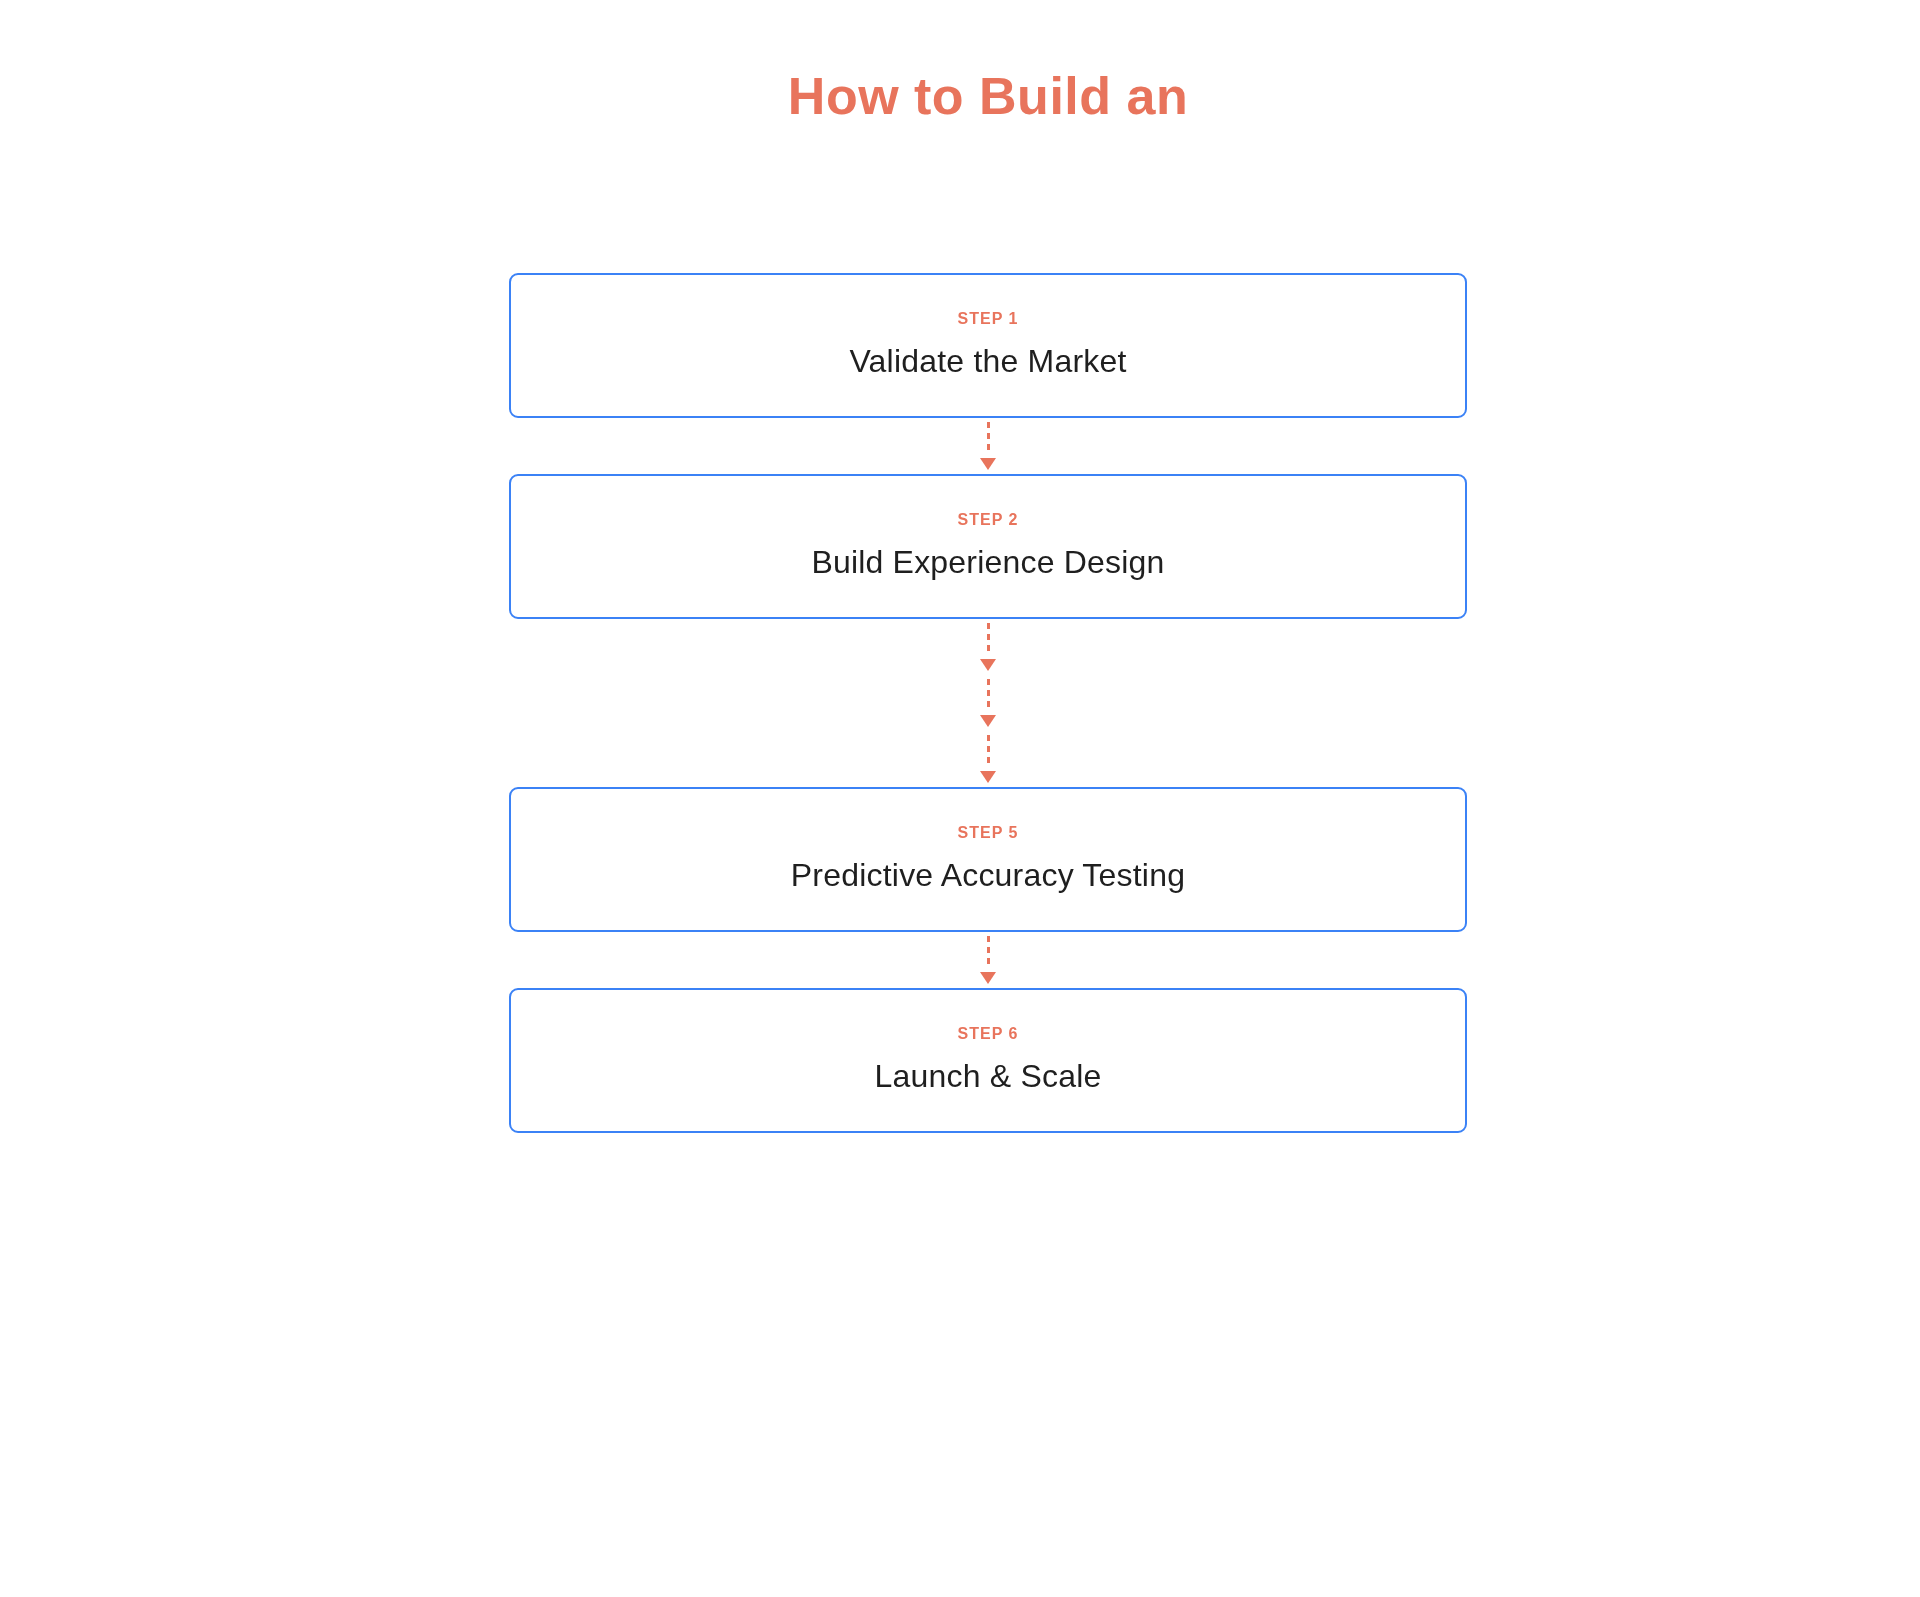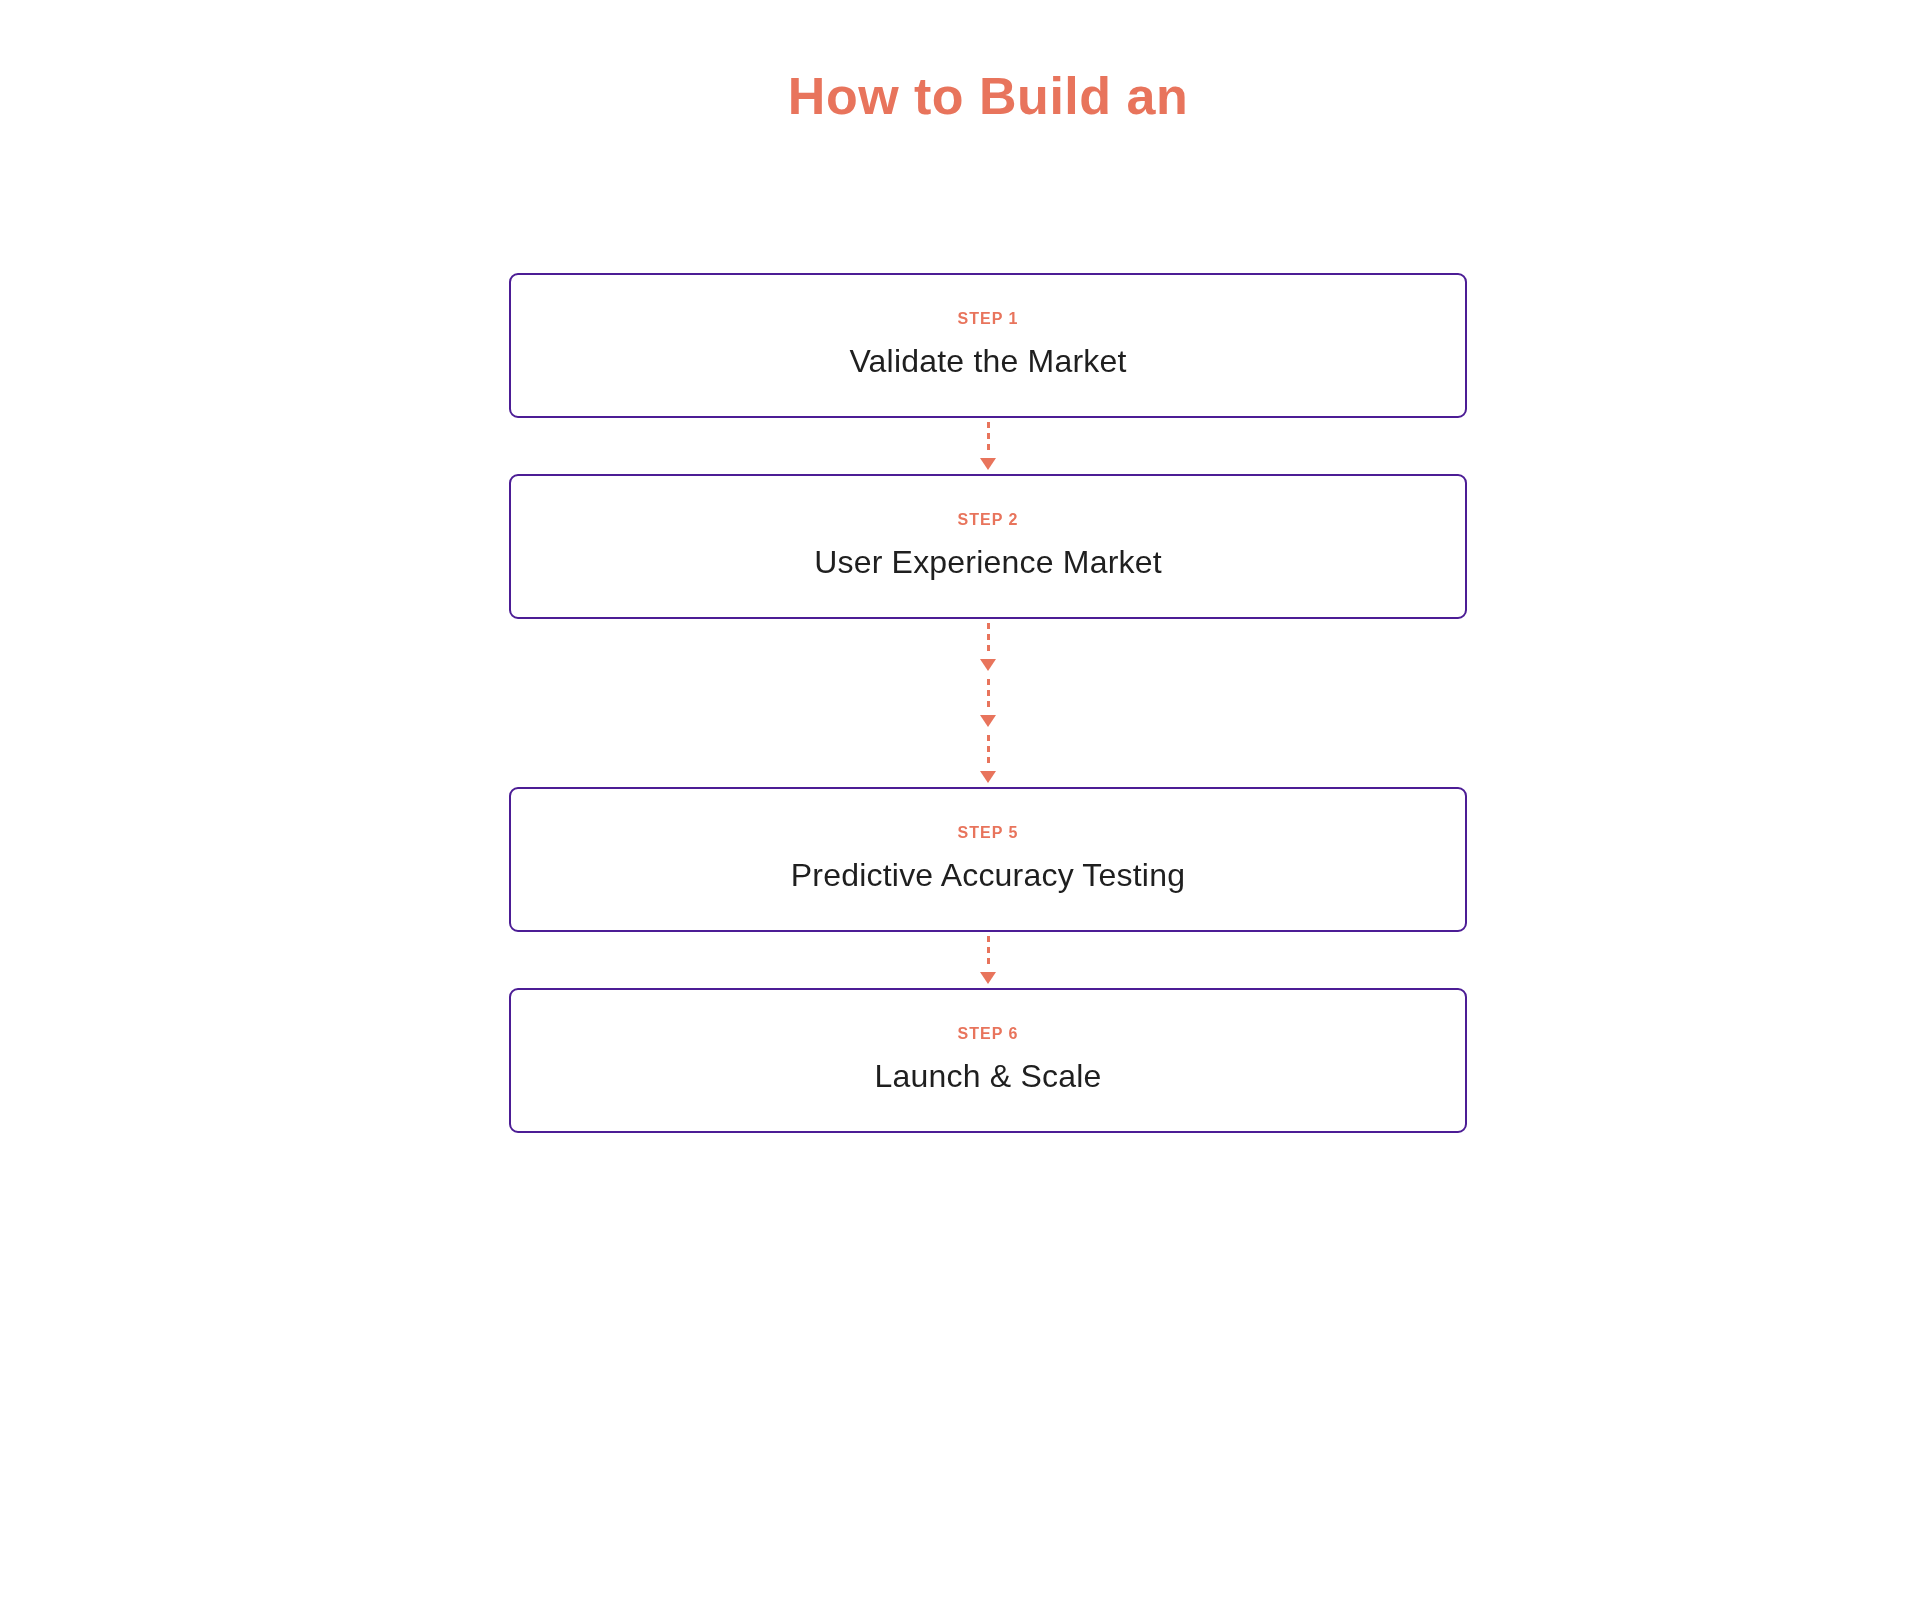--- a/index.html
+++ b/index.html
@@ -28,21 +28,21 @@
   }
   .flow {
     width:958px;
     margin:138px auto 0;
     display:flex;
     flex-direction:column;
   }
   .card {
     height:145px;
     background:#ffffff;
-    border:2px solid #4c1d95;
+    border:2px solid #3b82f6;
     border-radius:9px;
     display:flex;
     flex-direction:column;
     align-items:center;
     justify-content:center;
     gap:15px;
   }
   .step-label {
     color:#E8745C;
     font-size:16px;
@@ -92,21 +92,21 @@
         <div class="step-title">Validate the Market</div>
       </div>
 
       <div class="arrow">
         <div class="dash-line"></div>
         <div class="arrow-head"></div>
       </div>
 
       <div class="card">
         <div class="step-label">STEP 2</div>
-        <div class="step-title">User Experience Market</div>
+        <div class="step-title">Build Experience Design</div>
       </div>
 
       <div class="arrow">
         <div class="dash-line"></div>
         <div class="arrow-head"></div>
       </div>
 
 
       <div class="arrow">
         <div class="dash-line"></div>

